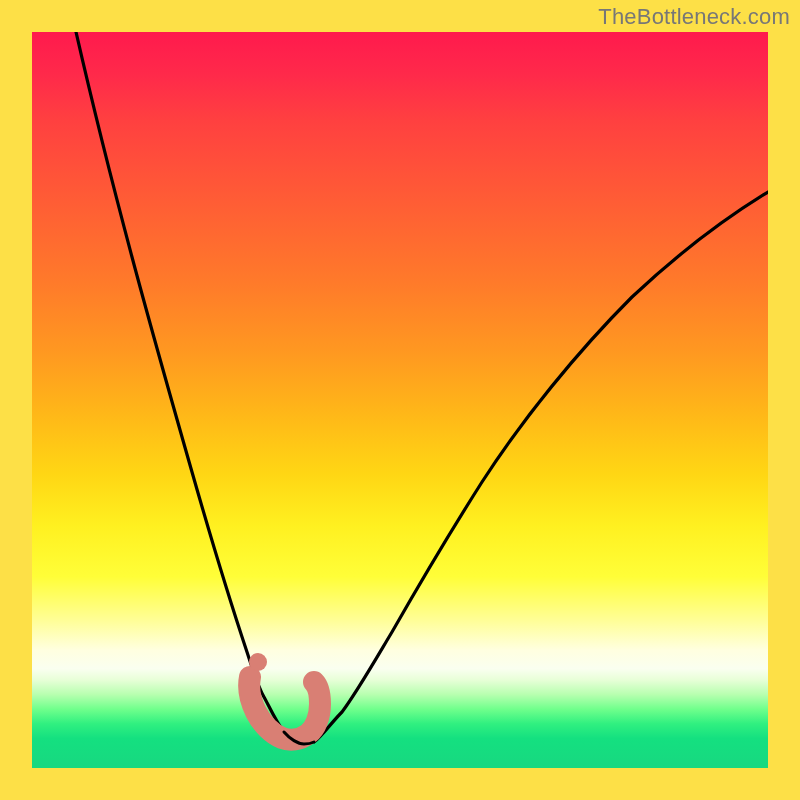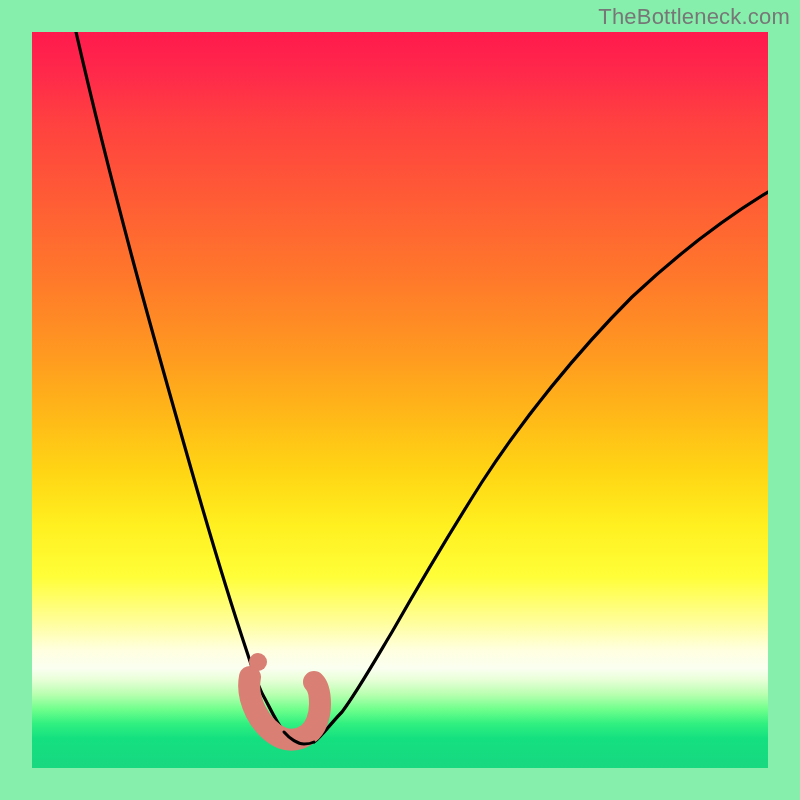--- a/index.html
+++ b/index.html
@@ -10,21 +10,21 @@
     background: #000;
     overflow: hidden;
     font-family: Arial, Helvetica, sans-serif;
   }
   .frame {
     position: absolute;
     top: 0;
     left: 0;
     width: 800px;
     height: 800px;
-    background: #86efac;
+    background: #fde047;
   }
   .plot {
     position: absolute;
     top: 32px;
     left: 32px;
     width: 736px;
     height: 736px;
     overflow: hidden;
   }
   .gradient {

